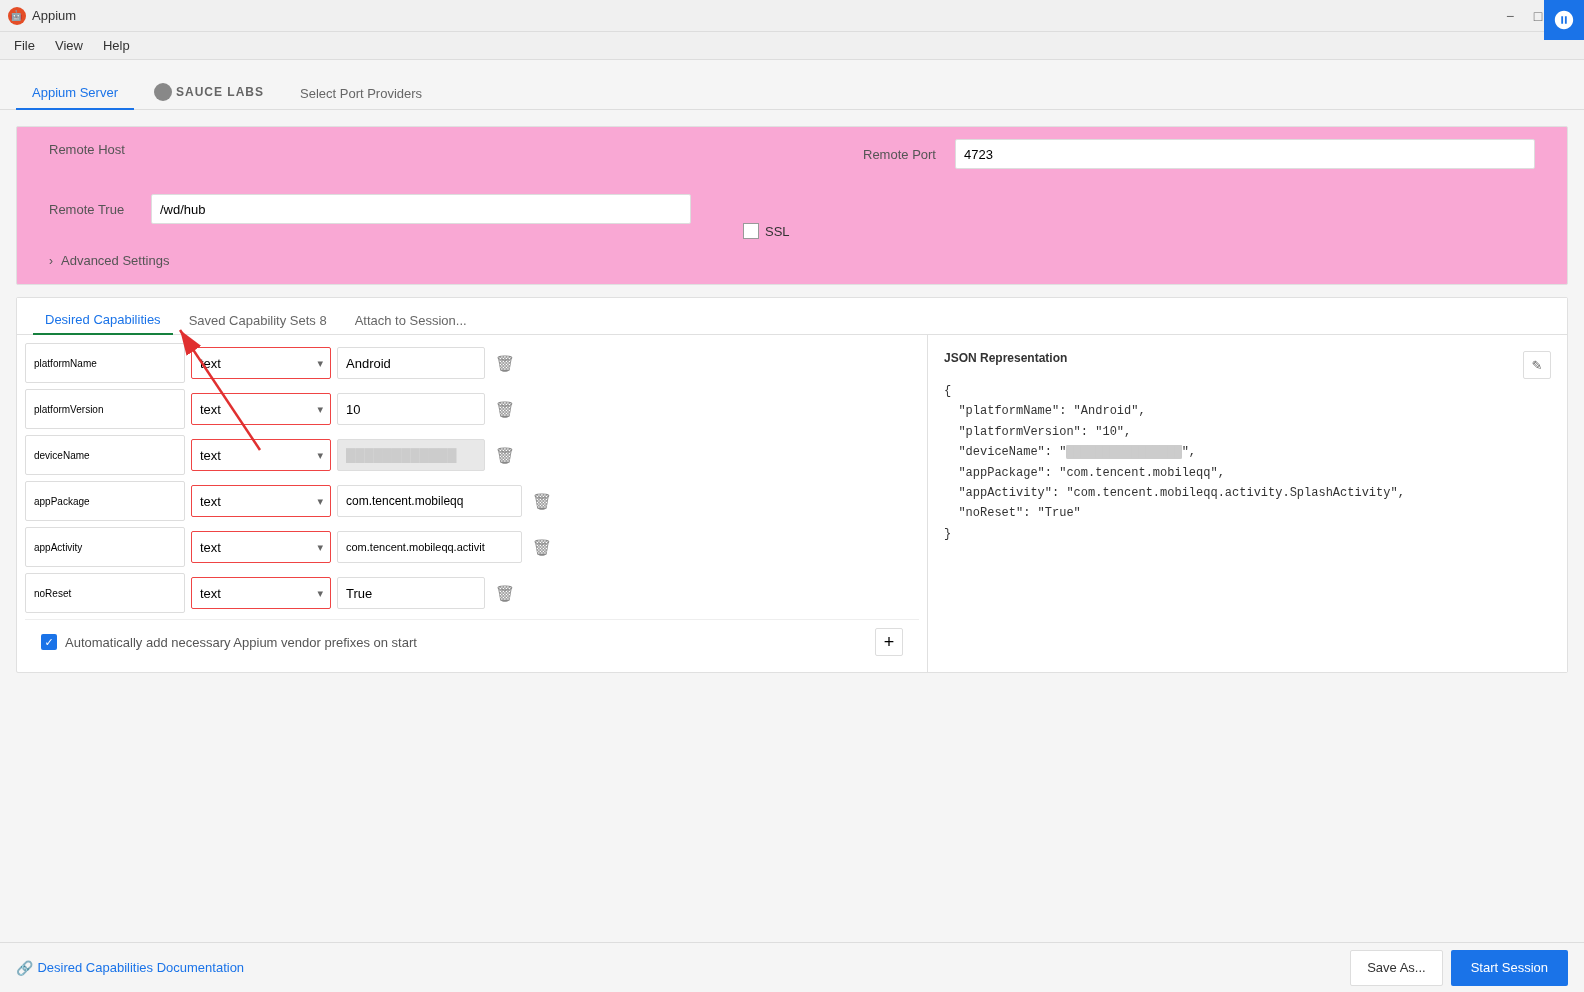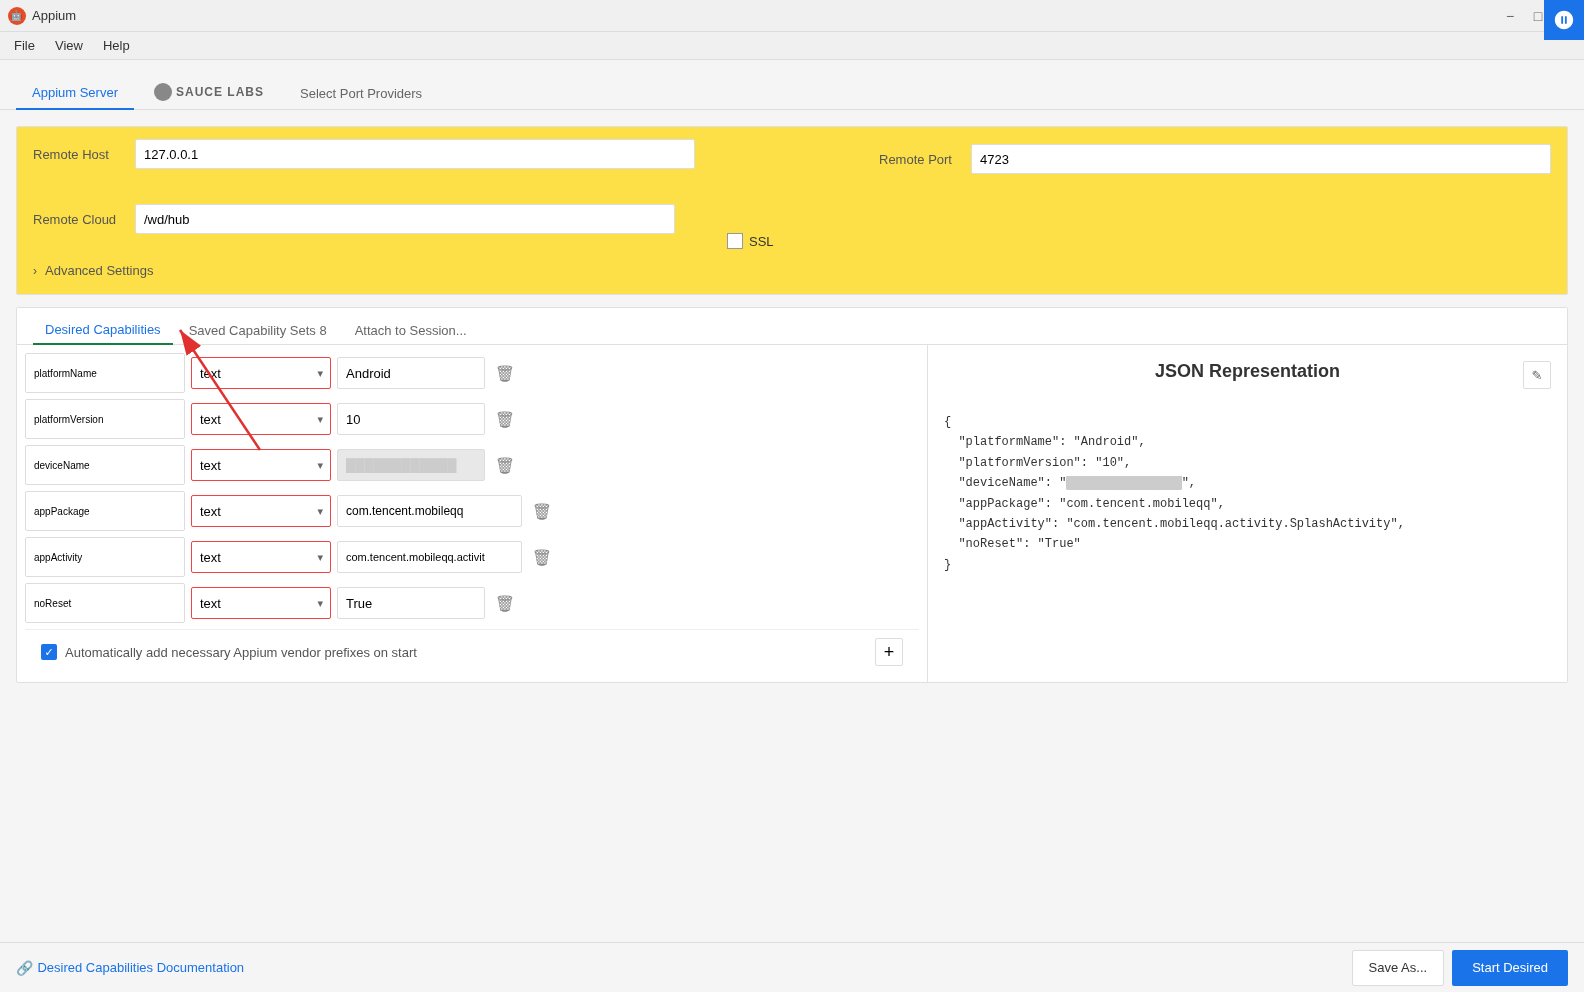--- a/index.html
+++ b/index.html
@@ -122,24 +122,24 @@
       border-radius: 50%;
     }
     .content-area {
       padding: 16px;
       background: #f5f5f5;
       height: calc(992px - 32px - 28px - 50px - 50px);
       overflow-y: auto;
       position: relative;
     }
     .form-section {
-      background: #fde047;
+      background: #f9a8d4;
       border: 1px solid #e0e0e0;
       border-radius: 2px;
-      padding: 12px 16px;
+      padding: 12px 32px;
       margin-bottom: 12px;
     }
     .form-row {
       display: flex;
       align-items: center;
       gap: 12px;
       margin-bottom: 10px;
     }
     .form-row:last-child { margin-bottom: 0; }
     .form-label {
@@ -319,25 +319,24 @@
     }
     .json-section {
       width: 640px;
       min-width: 640px;
       background: white;
       border-left: 1px solid #e0e0e0;
       padding: 16px;
       position: relative;
     }
     .json-title {
-      font-size: 18px;
+      font-size: 12px;
       font-weight: 600;
       color: #333;
-      margin-bottom: 30px;
-      text-align: center;
+      margin-bottom: 16px;
     }
     .json-content {
       font-family: 'Courier New', monospace;
       font-size: 12px;
       color: #333;
       line-height: 1.7;
       white-space: pre;
     }
     .json-edit-btn {
       position: absolute;
@@ -447,30 +446,29 @@
   </div>
 </div>
 
 <div class="content-area">
 
   <div class="form-section">
     <div class="form-row">
       <div class="server-form-main">
         <div style="display:flex; align-items:center; gap:12px; margin-bottom:10px;">
           <span class="form-label">Remote Host</span>
-          <input class="form-input" type="text" style="max-width: 560px;" value="127.0.0.1">
         </div>
       </div>
       <div style="display:flex; align-items:center; gap:12px;">
         <span class="form-label" style="min-width:80px;">Remote Port</span>
         <input class="form-input" type="text" style="width: 580px;" value="4723">
       </div>
     </div>
     <div style="display:flex; align-items:center; gap:12px; margin-bottom:10px;">
-      <span class="form-label">Remote Cloud</span>
+      <span class="form-label">Remote True</span>
       <input class="form-input" type="text" style="max-width: 540px;" value="/wd/hub">
       <div class="ssl-check" style="margin-left: 40px; margin-top: 44px;">
         <div class="ssl-checkbox"></div>
         <span>SSL</span>
       </div>
     </div>
     <div class="advanced-settings">
       <span class="chevron">›</span>
       <span>Advanced Settings</span>
     </div>
@@ -608,15 +606,15 @@
 
 </div>
 
 <div class="bottom-bar">
   <a href="#" class="docs-link">
     <span style="font-size:14px;">🔗</span>
     <span>Desired Capabilities Documentation</span>
   </a>
   <div class="bottom-buttons">
     <button class="btn-save-as">Save As...</button>
-    <button class="btn-start">Start Desired</button>
+    <button class="btn-start">Start Session</button>
   </div>
 </div>
 
 </body></html>

